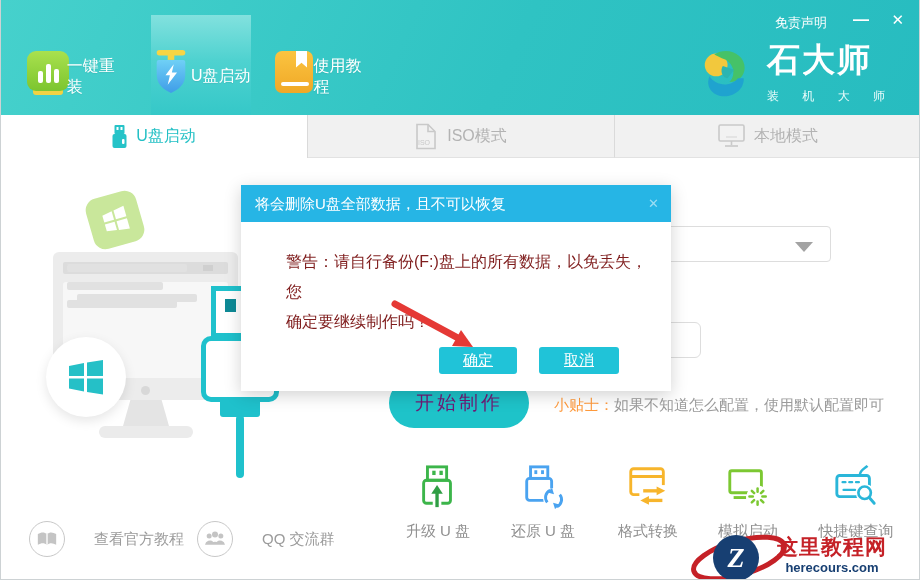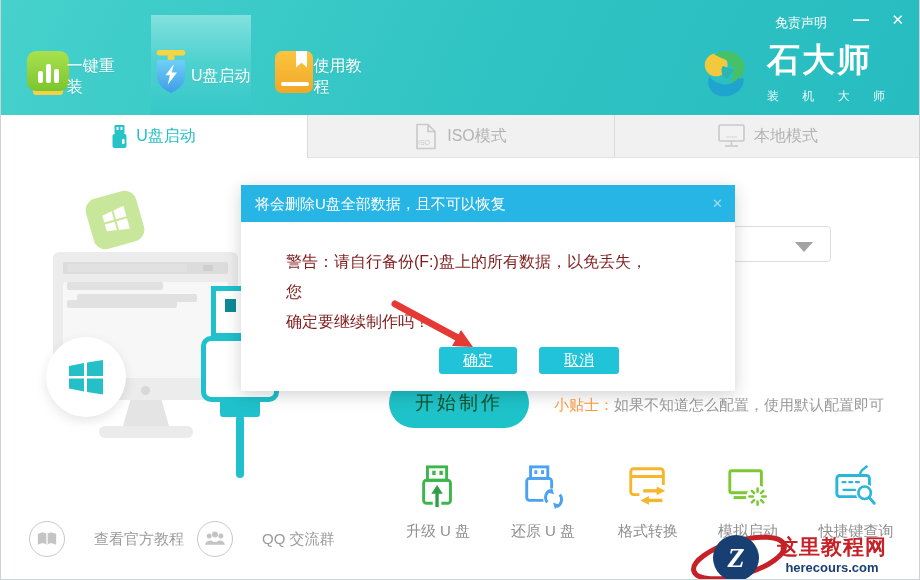--- a/index.html
+++ b/index.html
@@ -79,28 +79,28 @@
 
   
   .select-box{position:absolute;left:392px;top:226px;width:438px;height:36px;border:1px solid #ddd;
       border-radius:4px;background:#fff;z-index:2;cursor:pointer;}
   .select-box .chev{position:absolute;right:17px;top:15px;width:0;height:0;
       border-left:9px solid transparent;border-right:9px solid transparent;border-top:10px solid #a3a3a3;}
   .input-box{position:absolute;left:392px;top:322px;width:308px;height:36px;border:1px solid #ddd;
       border-radius:6px;background:#fff;z-index:2;}
 
   .start-btn{position:absolute;left:388px;top:378px;width:140px;height:50px;border-radius:26px;
-      background:#1ec3c9;color:#14532d;font-size:19px;letter-spacing:3px;border:none;z-index:2;
+      background:#1ec3c9;color:#701a75;font-size:19px;letter-spacing:3px;border:none;z-index:2;
       display:flex;align-items:center;justify-content:center;cursor:pointer;text-align:center;}
   .tip{position:absolute;left:553px;top:396px;font-size:15px;z-index:2;white-space:nowrap;}
   .tip .t1{color:#ff9a3c;}
   .tip .t2{color:#9b9b9b;}
 
   
-  .dialog{position:absolute;left:240px;top:185px;width:494px;height:206px;background:#fff;z-index:10;
+  .dialog{position:absolute;left:240px;top:185px;width:430px;height:206px;background:#fff;z-index:10;
       box-shadow:0 4px 16px rgba(0,0,0,.18);}
   .dialog-titlebar{height:37px;background:#26b5e5;color:#fff;font-size:15px;line-height:37px;
       padding-left:14px;position:relative;}
   .dialog-close{position:absolute;right:12px;top:0;color:rgba(255,255,255,.55);font-size:13px;cursor:pointer;}
   .dialog-msg{margin:25px 0 0 45px;width:375px;font-size:16px;line-height:30px;color:#7f1d1d;}
   .dlg-btn{position:absolute;top:162px;height:27px;background:#20c3d8;color:#fff;font-size:15px;
       border:none;border-radius:3px;cursor:pointer;text-decoration:underline;}
   .dlg-ok{left:198px;width:78px;}
   .dlg-cancel{left:298px;width:80px;}
 

